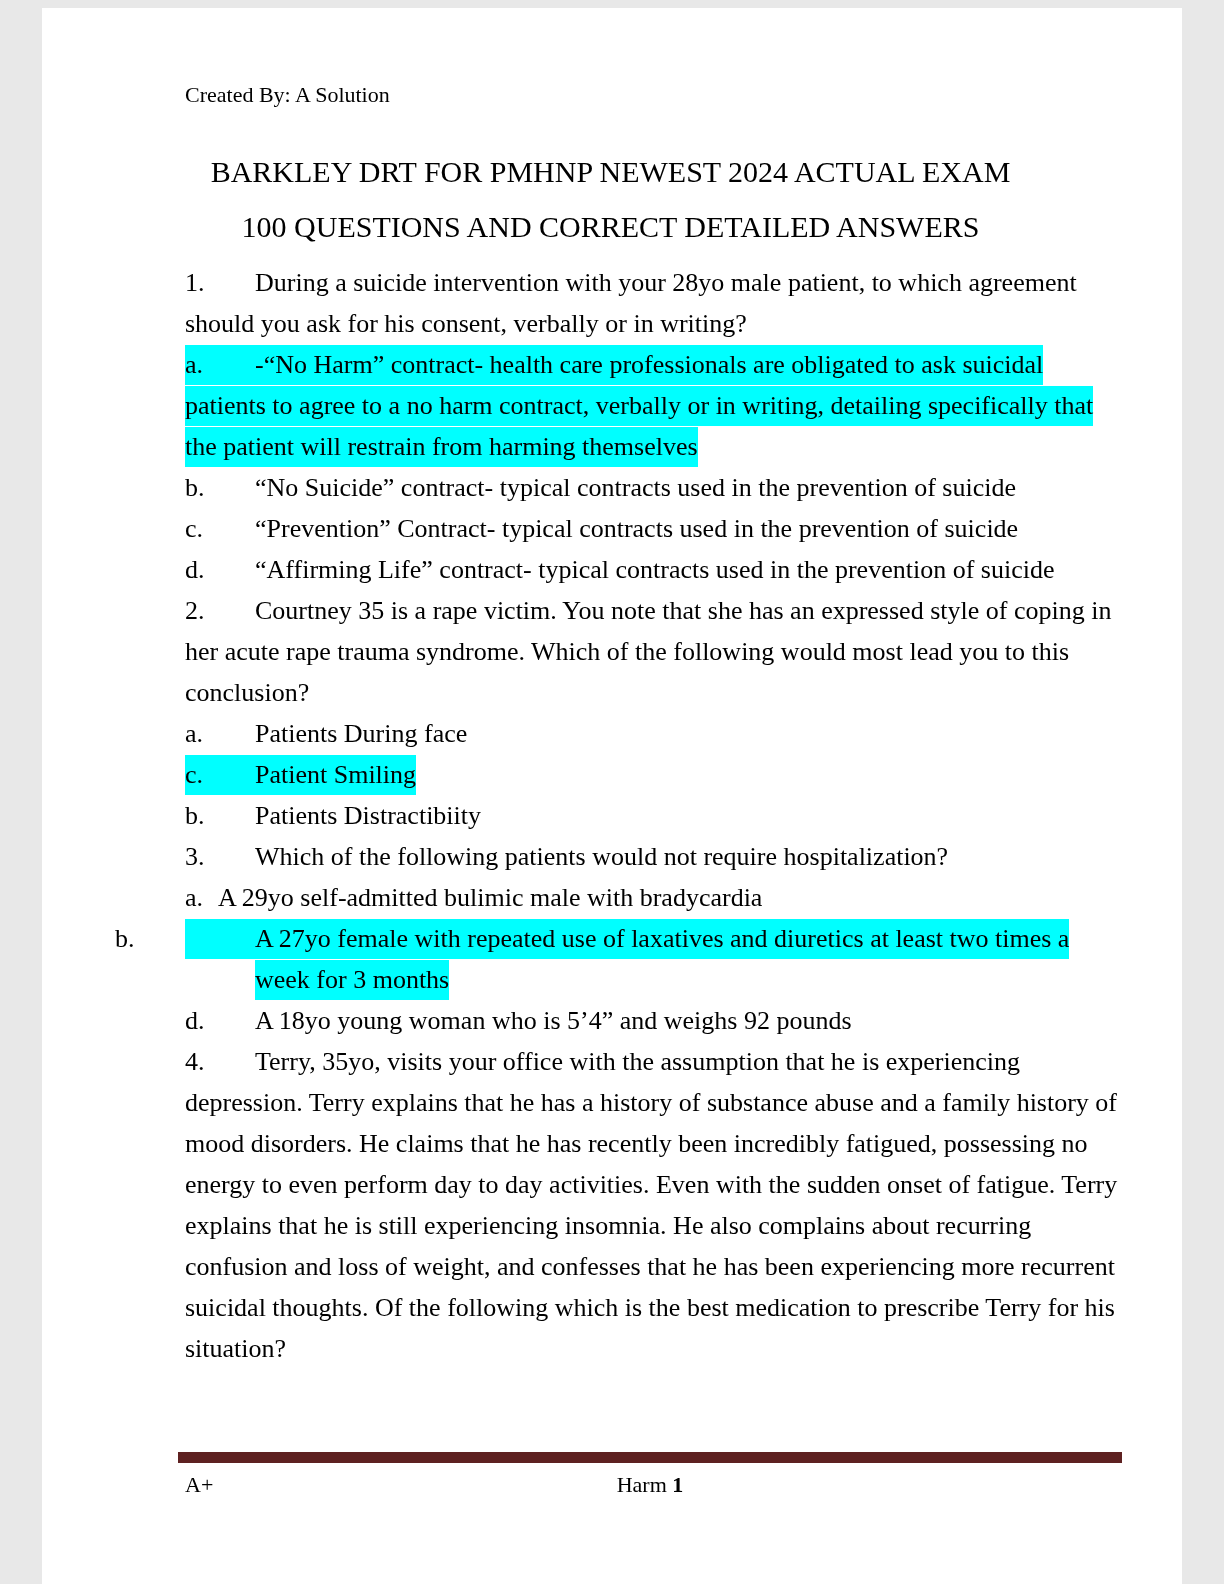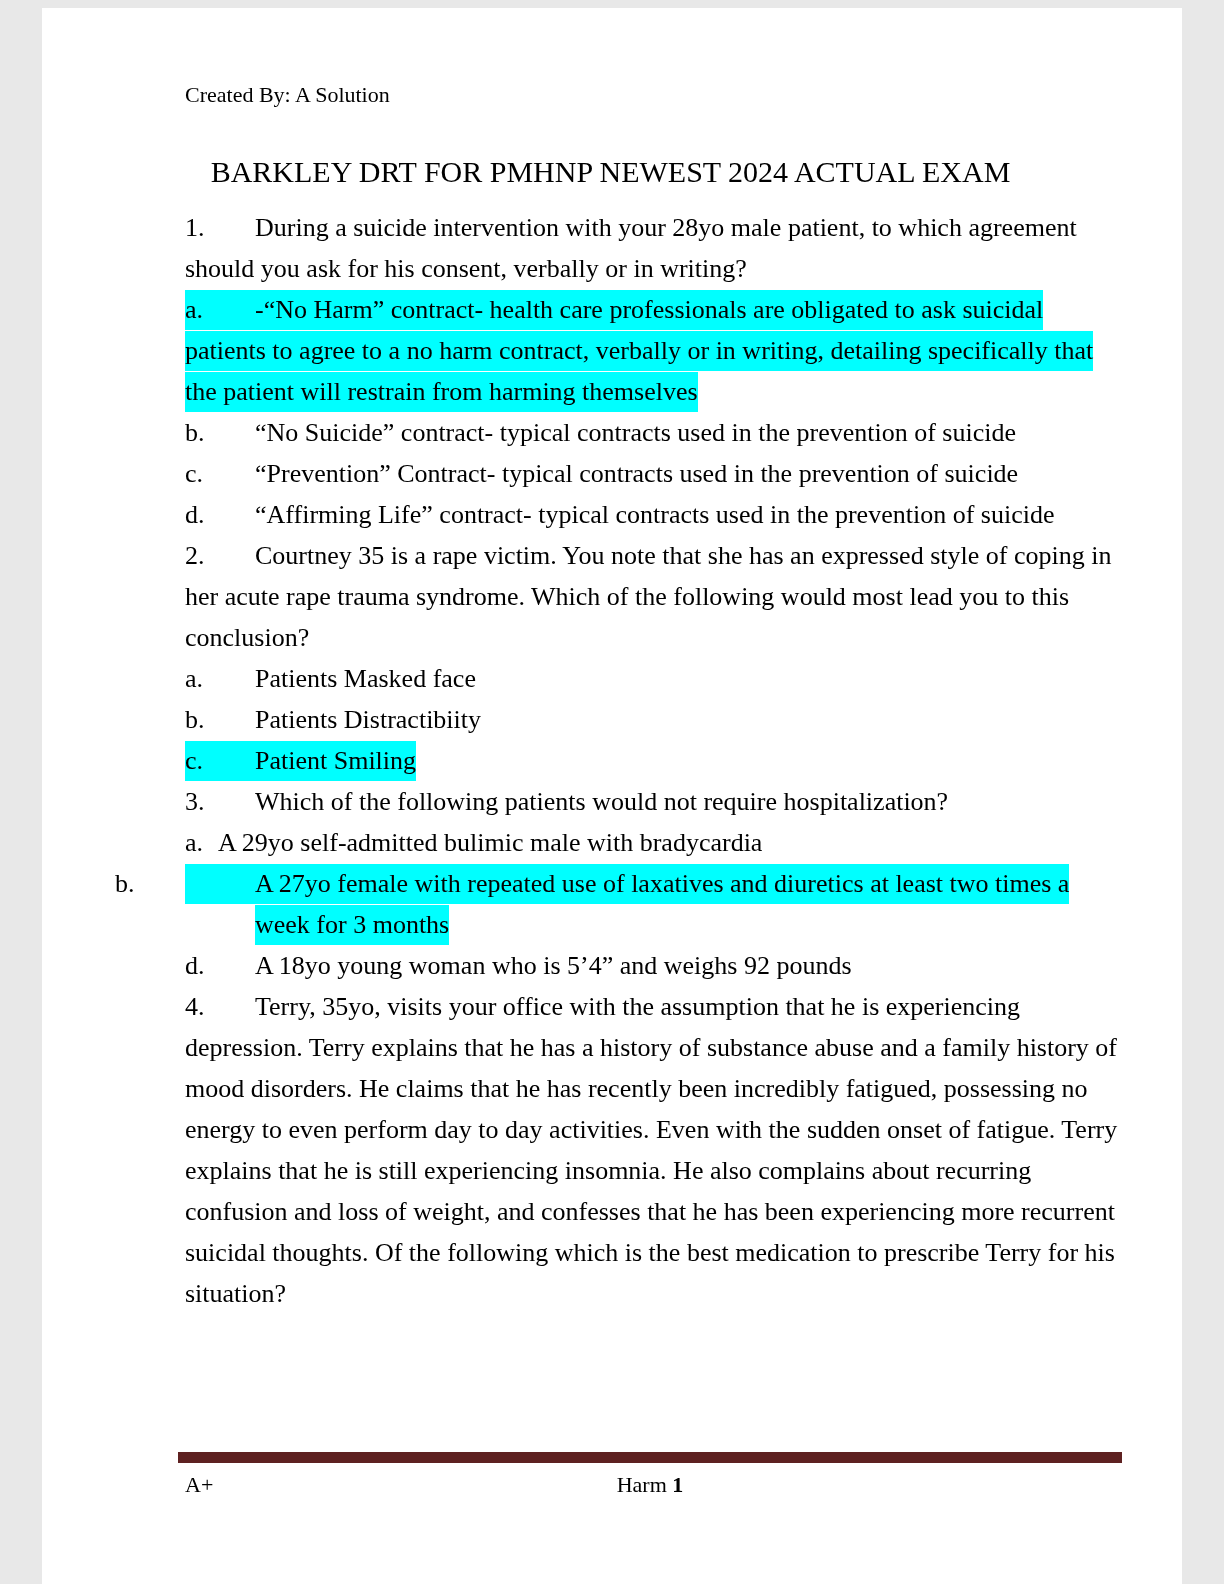--- a/index.html
+++ b/index.html
@@ -62,40 +62,41 @@
 </style>
 </head>
 <body>
 
 <div class="page">
 
   <div class="created-by">Created By: A Solution</div>
 
   <h1 class="doc-title">
     <div>BARKLEY DRT FOR PMHNP NEWEST 2024 ACTUAL EXAM</div>
+    <div>100 QUESTIONS AND CORRECT DETAILED ANSWERS</div>
   </h1>
 
   <div class="content" id="content">
   <p class="para gap-tab"><span class="inner"><span class="label">1.</span><span class="text">During a suicide intervention with your 28yo male patient, to which agreement should you ask for his consent, verbally or in writing?</span></span></p>
 
   <p class="para gap-tab"><span class="inner hl"><span class="label">a.</span><span class="text">-“No Harm” contract- health care professionals are obligated to ask suicidal patients to agree to a no harm contract, verbally or in writing, detailing specifically that the patient will restrain from harming themselves</span></span></p>
 
   <p class="para gap-tab"><span class="inner"><span class="label">b.</span><span class="text">“No Suicide” contract- typical contracts used in the prevention of suicide</span></span></p>
 
   <p class="para gap-tab"><span class="inner"><span class="label">c.</span><span class="text">“Prevention” Contract- typical contracts used in the prevention of suicide</span></span></p>
 
   <p class="para gap-tab"><span class="inner"><span class="label">d.</span><span class="text">“Affirming Life” contract- typical contracts used in the prevention of suicide</span></span></p>
 
   <p class="para gap-tab"><span class="inner"><span class="label">2.</span><span class="text">Courtney 35 is a rape victim. You note that she has an expressed style of coping in her acute rape trauma syndrome. Which of the following would most lead you to this conclusion?</span></span></p>
 
-  <p class="para gap-tab"><span class="inner"><span class="label">a.</span><span class="text">Patients Masked face</span></span></p>
+  <p class="para gap-tab"><span class="inner"><span class="label">a.</span><span class="text">Patients During face</span></span></p>
+
+  <p class="para gap-tab"><span class="inner hl"><span class="label">c.</span><span class="text">Patient Smiling</span></span></p>
 
   <p class="para gap-tab"><span class="inner"><span class="label">b.</span><span class="text">Patients Distractibiity</span></span></p>
-
-  <p class="para gap-tab"><span class="inner hl"><span class="label">c.</span><span class="text">Patient Smiling</span></span></p>
 
 
   <p class="para gap-tab"><span class="inner"><span class="label">3.</span><span class="text">Which of the following patients would not require hospitalization?</span></span></p>
 
   <p class="para gap-small"><span class="inner"><span class="label">a.</span><span class="text">A 29yo self-admitted bulimic male with bradycardia</span></span></p>
 
   <p class="para gap-tab hanging"><span class="inner hl"><span class="label">b.</span><span class="text">A 27yo female with repeated use of laxatives and diuretics at least two times a week for 3 months</span></span></p>
 
 
   <p class="para gap-tab"><span class="inner"><span class="label">d.</span><span class="text">A 18yo young woman who is 5’4” and weighs 92 pounds</span></span></p>

